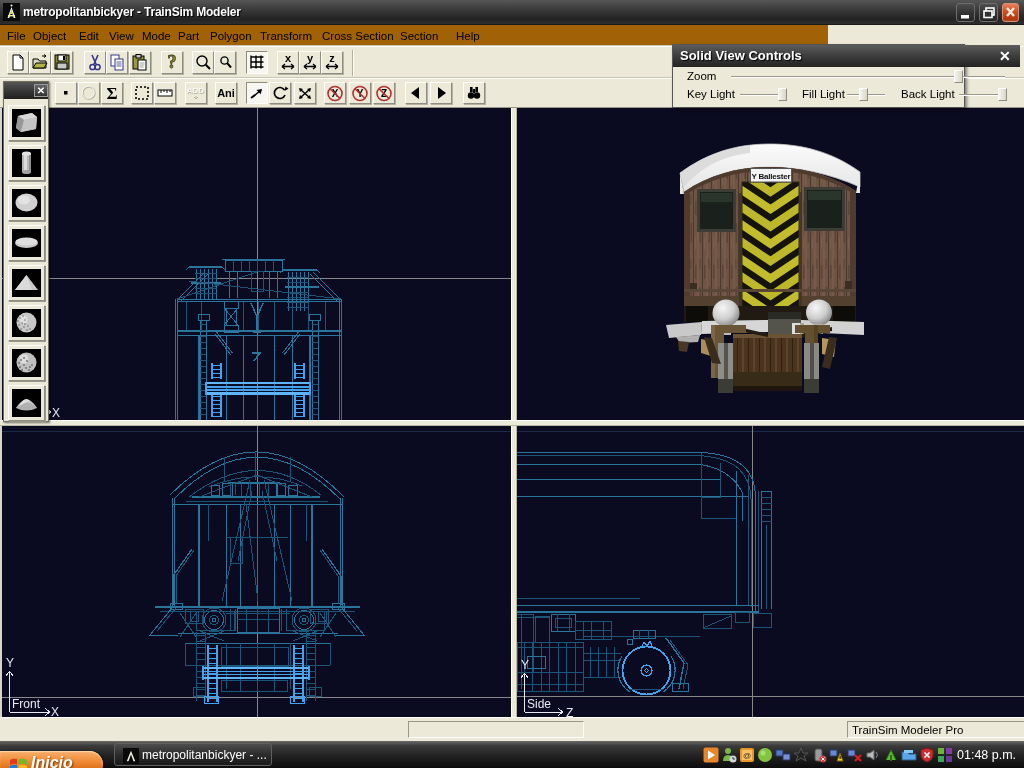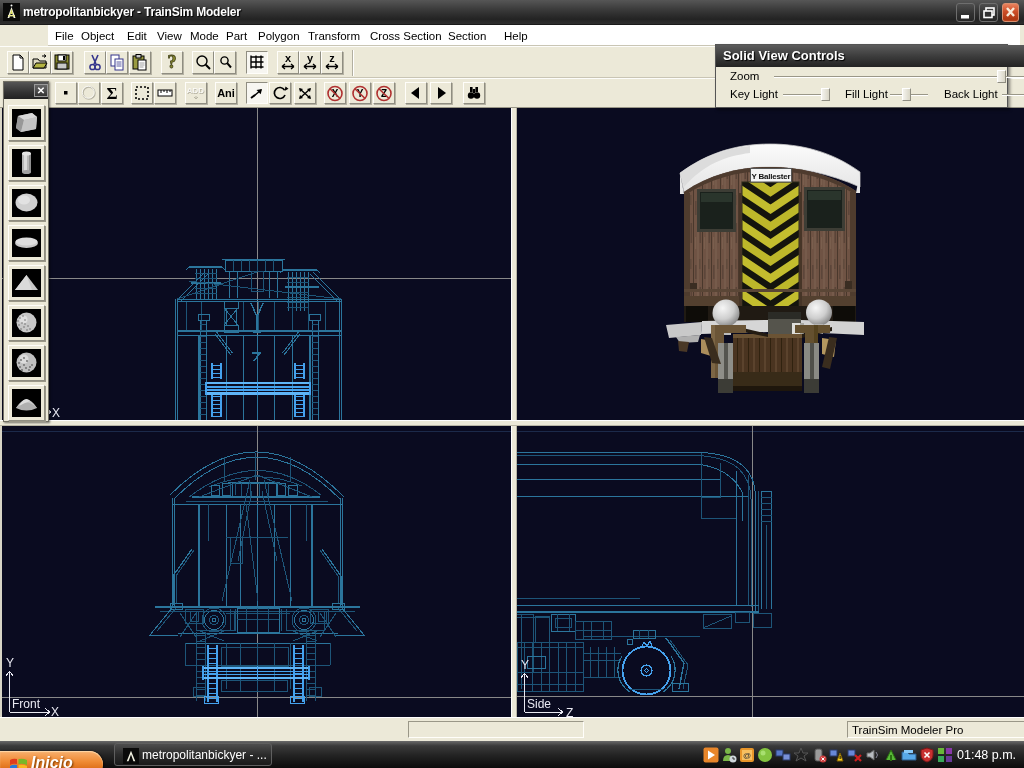--- a/index.html
+++ b/index.html
@@ -10,22 +10,22 @@
 #titlebar{left:0;top:0;width:1024px;height:25px;
  background:linear-gradient(#565656,#3a3a3a 40%,#232323 80%,#2e2e2e);
  border-bottom:1px solid #1a1a1a;}
 #titlebar .txt{left:23px;top:5px;color:#fff;font-size:12px;font-weight:bold;letter-spacing:-.2px;
  text-shadow:1px 1px 1px #000;text-align:center;}
 .winbtn{top:3px;width:19px;height:19px;border-radius:3px;border:1px solid #6e6e6e;
  background:linear-gradient(#4e4e4e,#323232 55%,#262626);color:#fff;
  font-size:11px;text-align:center;line-height:15px;}
 #btnclose{background:linear-gradient(#e8825e,#cc4e28 45%,#ad3812 90%,#bd4520);border-color:#d89070;width:17px;}
 
-#menubar{left:0;top:25px;width:972px;height:21px;background:#ffffff;
- border-bottom:1px solid #c9c5b4;margin-left:48px;}
+#menubar{left:0;top:25px;width:828px;height:21px;background:#a16207;
+ border-bottom:1px solid #c9c5b4;}
 .menu{top:5px;font-size:11.5px;color:#000;}
 
 #tb1{left:0;top:46px;width:1024px;height:32px;background:#ece9d8;border-top:1px solid #fdfdfa;border-bottom:1px solid #c9c5b4;}
 #tb2{left:0;top:78px;width:1024px;height:29px;background:#ece9d8;border-top:1px solid #fdfdfa;}
 .tbtn{top:4px;width:22px;height:23px;background:#ece9d8;
  border:1px solid;border-color:#fffefa #8f8d81 #8f8d81 #fffefa;
  box-shadow:1px 1px 0 #b5b2a3;}
 .tbtn2{top:3px;width:22px;height:22px;background:#ece9d8;
  border:1px solid;border-color:#fffefa #8f8d81 #8f8d81 #fffefa;
  box-shadow:1px 1px 0 #b5b2a3;}
@@ -43,21 +43,21 @@
  border:1px solid #716f64;box-shadow:1px 1px 2px rgba(0,0,0,.5);}
 #palette .ptit{left:0;top:0;width:44px;height:17px;
  background:linear-gradient(#555,#333 60%,#222);}
 #palette .px{left:30px;top:2px;width:14px;height:13px;background:linear-gradient(#666,#333);
  border:1px solid #999;color:#fff;font-size:10px;font-weight:bold;text-align:center;line-height:12px;}
 .pbtn{left:4px;width:37px;height:36px;background:#ece9d8;
  border:1px solid;border-color:#fffefa #8f8d81 #8f8d81 #fffefa;box-shadow:1px 1px 0 #9a9788;}
 .pbtn .blk{position:absolute;left:3px;top:3px;width:29px;height:28px;background:#000;}
 
 #svc{left:672px;top:-64px;width:293px;height:64px;background:#ece9d8;
- border:1px solid #555;box-shadow:2px 2px 3px rgba(0,0,0,.45);margin-left:43px;}
+ border:1px solid #555;box-shadow:2px 2px 3px rgba(0,0,0,.45);}
 #svc .stit{left:0;top:0;width:347px;height:22px;
  background:linear-gradient(#5c5c5c,#3a3a3a 55%,#232323);}
 #svc .stxt{left:7px;top:3px;color:#fff;font-weight:bold;font-size:13px;text-shadow:1px 1px 1px #000;}
 #svc .sx{left:326px;top:3px;color:#fff;font-weight:bold;font-size:14px;}
 #svc .lbl{font-size:11.5px;color:#000;}
 .track{height:2px;background:#9a9788;border-bottom:1px solid #fff;}
 .thumb{width:9px;height:13px;background:linear-gradient(90deg,#f4f3ee,#d9d6c6);
  border:1px solid #8f8d81;border-top-color:#fff;border-left-color:#fff;}
 
 #status{left:0;top:717px;width:1024px;height:24px;background:#ece9d8;border-top:1px solid #fff;}

